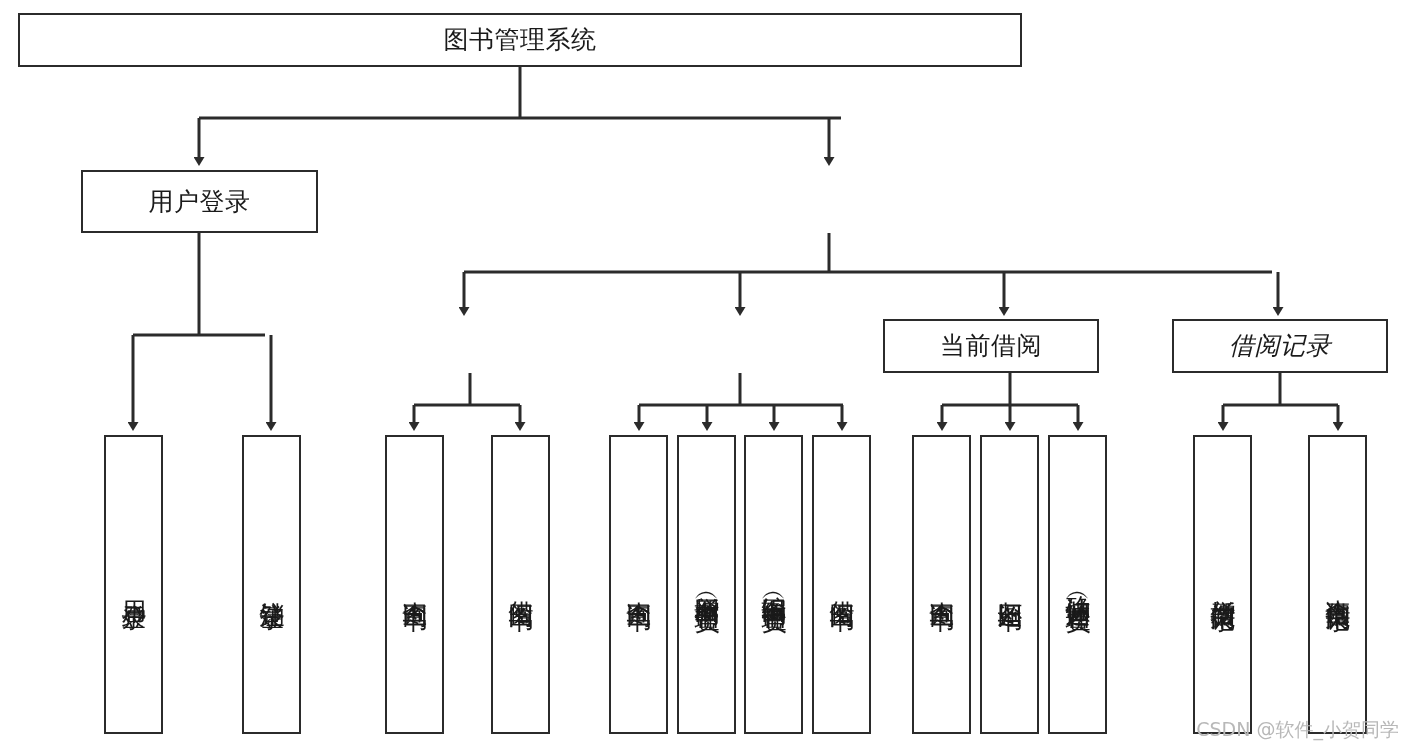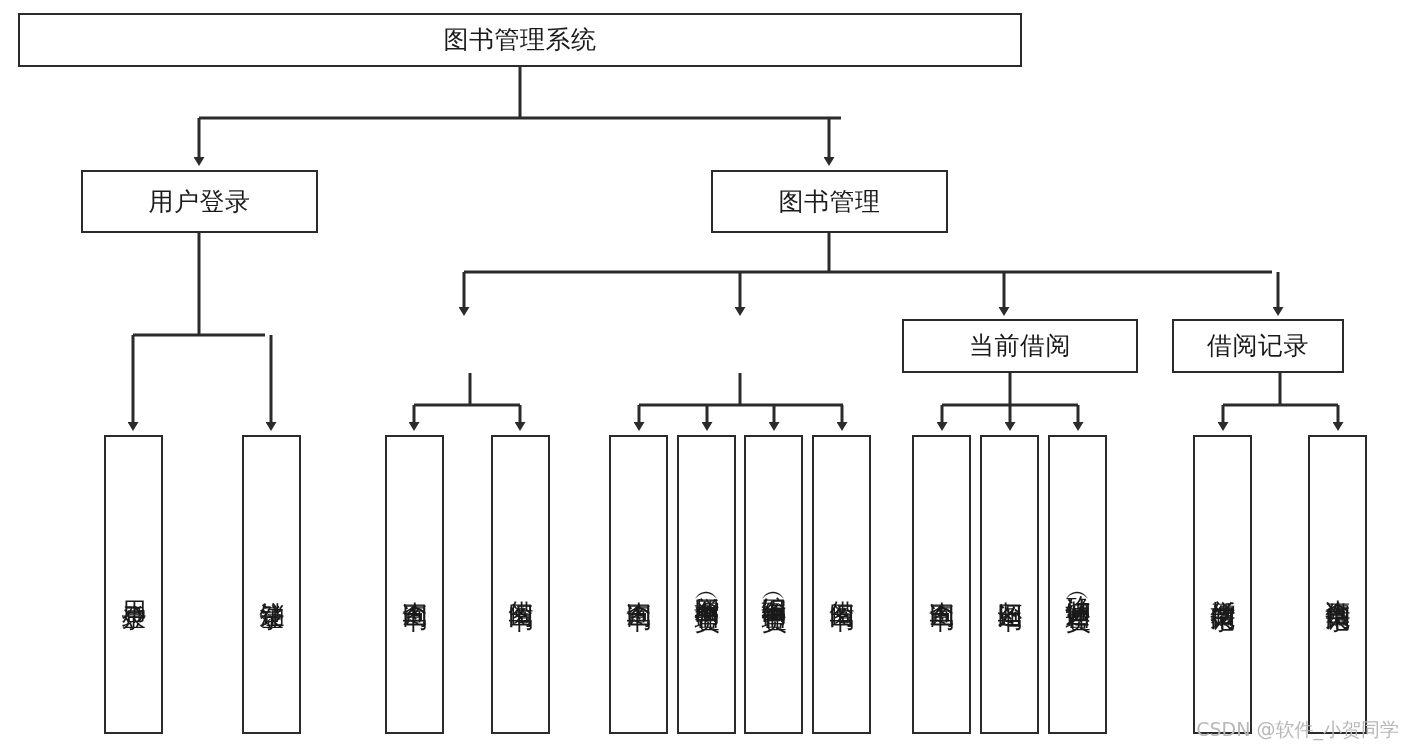--- a/index.html
+++ b/index.html
@@ -127,28 +127,25 @@
     </g>
   </svg>
 
   <div class="node root h-node" style="left:18px; top:13px; width:1004px; height:54px;">
     <span class="node-label">图书管理系统</span>
   </div>
 
   <div class="node h-node" style="left:81px; top:170px; width:237px; height:63px;">
     <span class="node-label">用户登录</span>
   </div>
-  <div class="node h-node" style="left:711px; top:170px; width:237px; height:63px;">
-    <span class="node-label">图书管理</span>
-  </div>
 
-  <div class="node h-node" style="left:902px; top:319px; width:236px; height:54px;">
+  <div class="node h-node" style="left:883px; top:319px; width:216px; height:54px;">
     <span class="node-label">当前借阅</span>
   </div>
-  <div class="node h-node" style="left:1172px; top:319px; width:172px; height:54px;">
+  <div class="node h-node" style="left:1172px; top:319px; width:216px; height:54px;font-style:italic;">
     <span class="node-label">借阅记录</span>
   </div>
 
   <div class="node v-node" style="left:104px; top:435px; width:59px; height:299px;">
     <span class="node-label">用户登录</span>
   </div>
   <div class="node v-node" style="left:242px; top:435px; width:59px; height:299px;">
     <span class="node-label">注销登录</span>
   </div>
 

